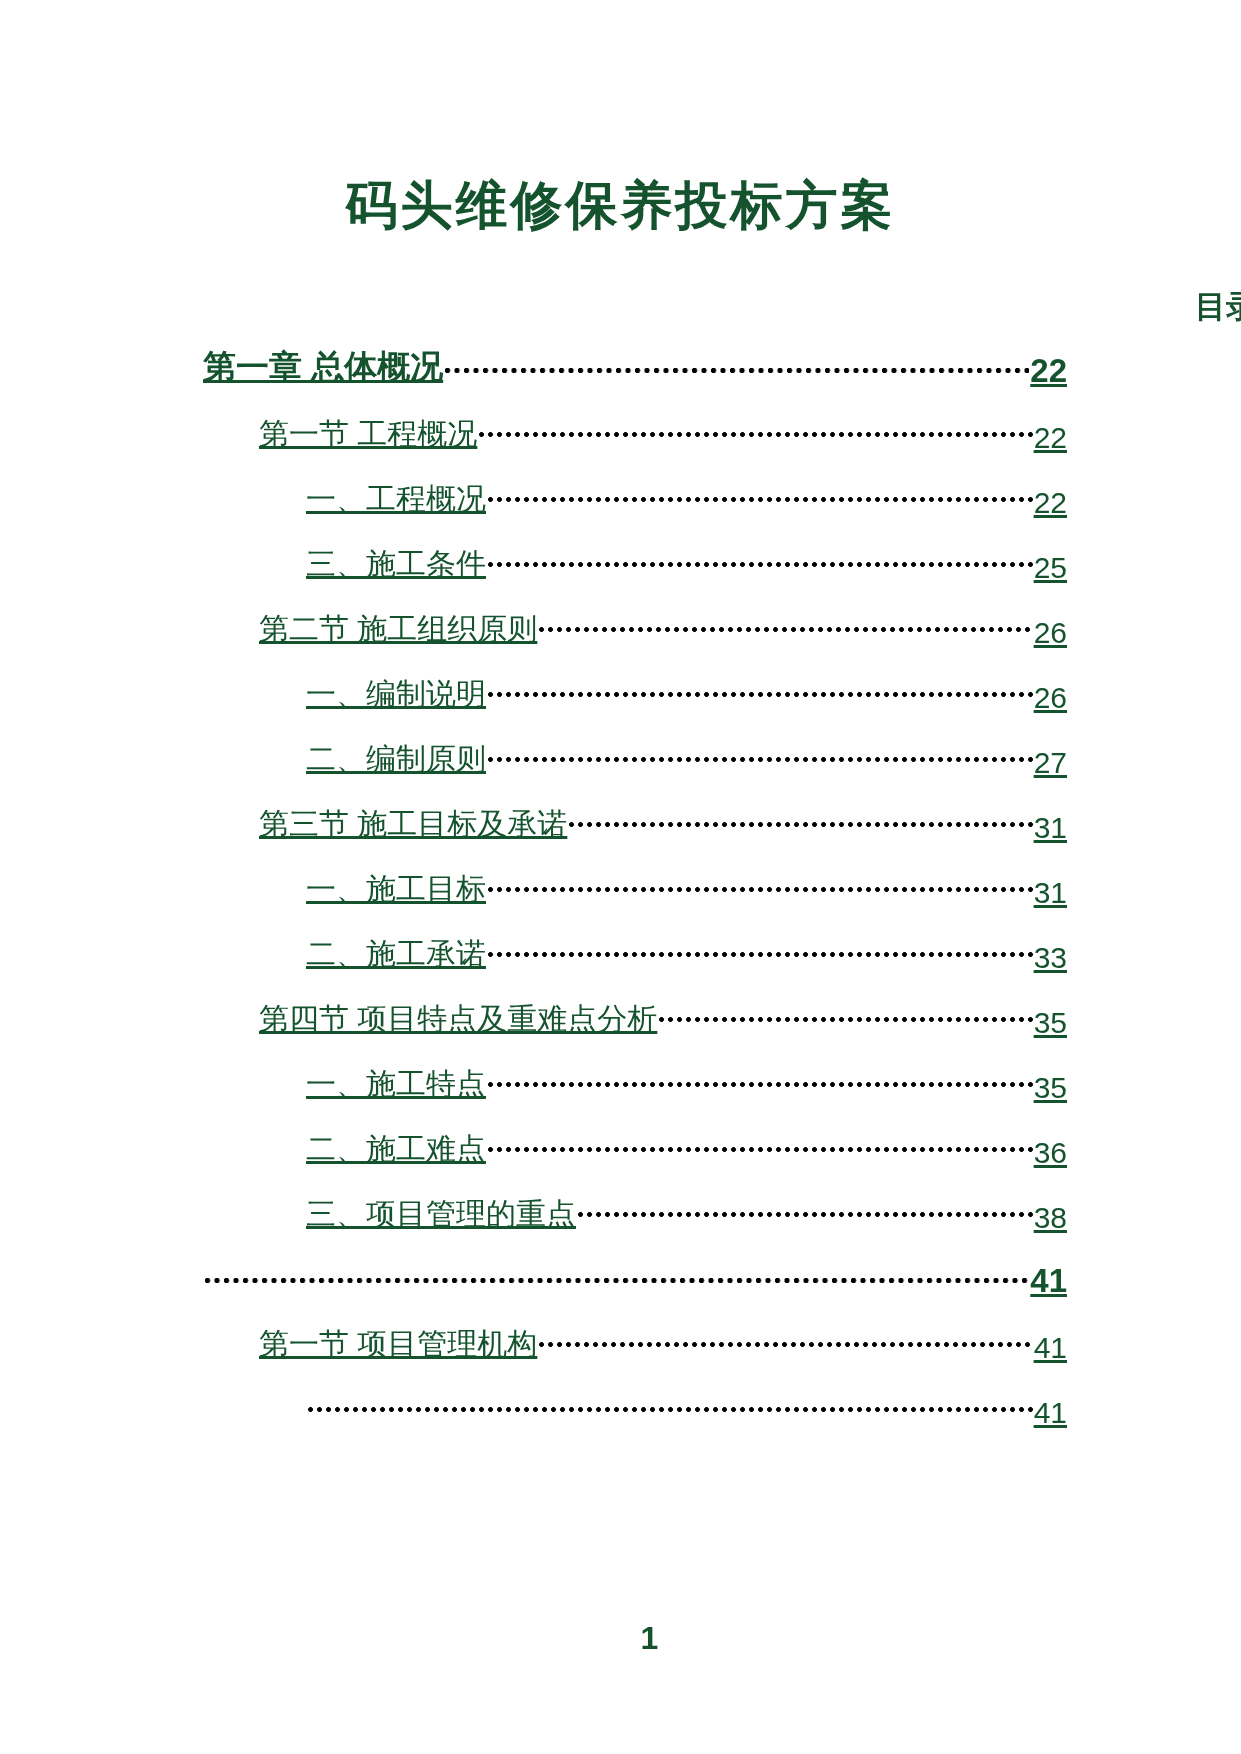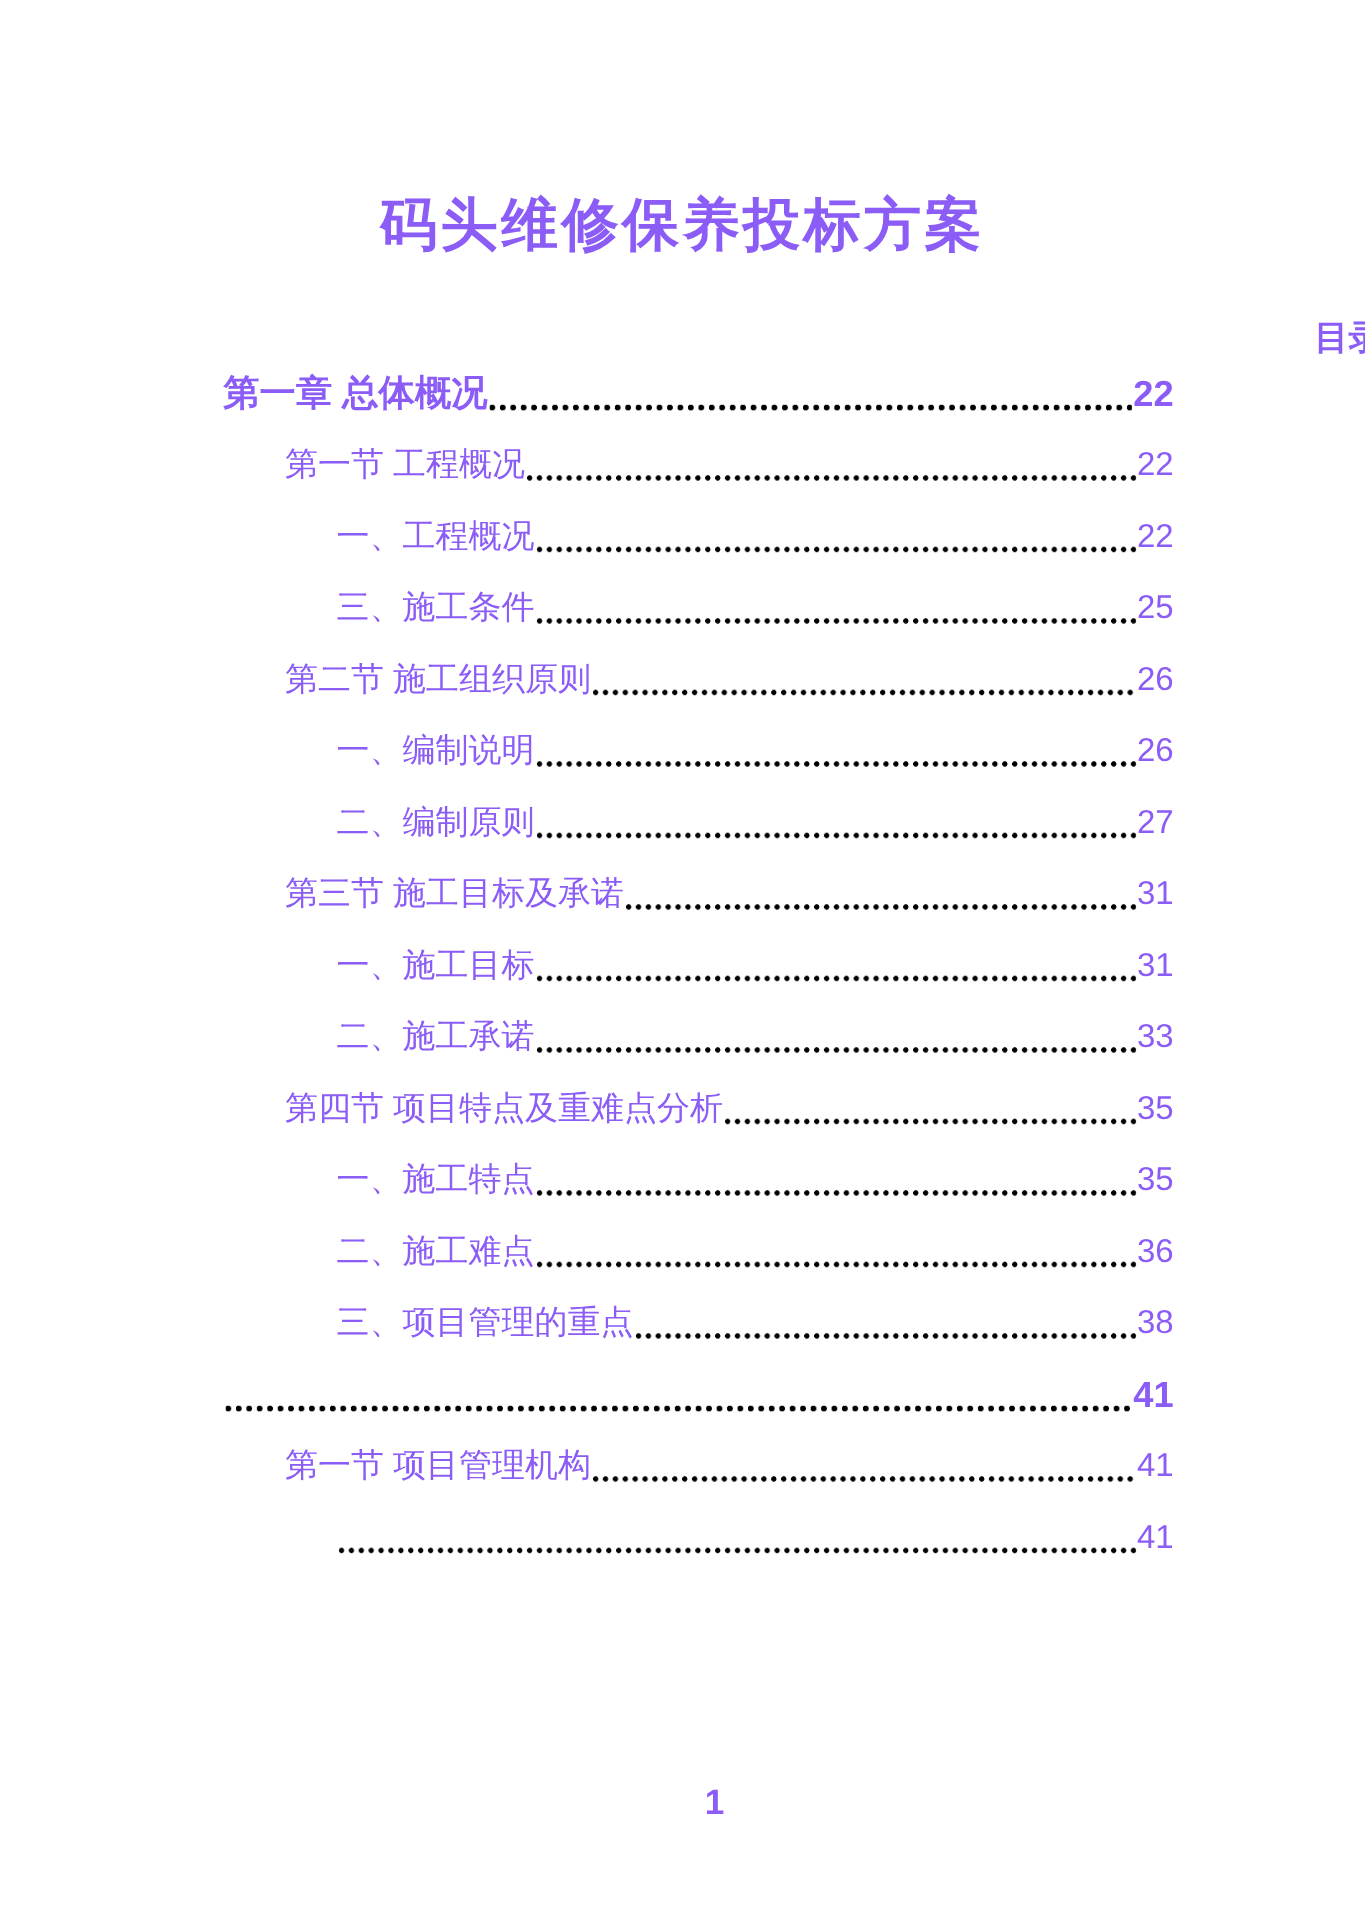--- a/index.html
+++ b/index.html
@@ -5,21 +5,21 @@
   html, body {
     margin: 0;
     padding: 0;
     background: #ffffff;
   }
   .page {
     position: relative;
     width: 1241px;
     height: 1754px;
     background: #ffffff;
-    color: #8b5cf6;
+    color: #14532d;
     font-family: "Liberation Sans", "DejaVu Sans", sans-serif;
     overflow: hidden;
   }
   .doc-title {
     position: absolute;
     top: 176px;
     left: 0;
     width: 100%;
     margin: 0;
     text-align: center;
@@ -40,24 +40,25 @@
     font-weight: 700;
   }
   .toc {
     position: absolute;
     left: 203px;
     top: 325px;
     width: 864px;
   }
   .toc-row {
     display: flex;
-    align-items: center;
+    align-items: flex-end;
     height: 65px;
     font-size: 30px;
     font-weight: 400;
+    text-decoration: underline;
   }
   .toc-row.lvl1 {
     font-size: 33px;
     font-weight: 700;
   }
   .toc-row.lvl2 { padding-left: 56px; }
   .toc-row.lvl3 { padding-left: 103px; }
   .toc-label {
     white-space: nowrap;
     flex: 0 0 auto;

